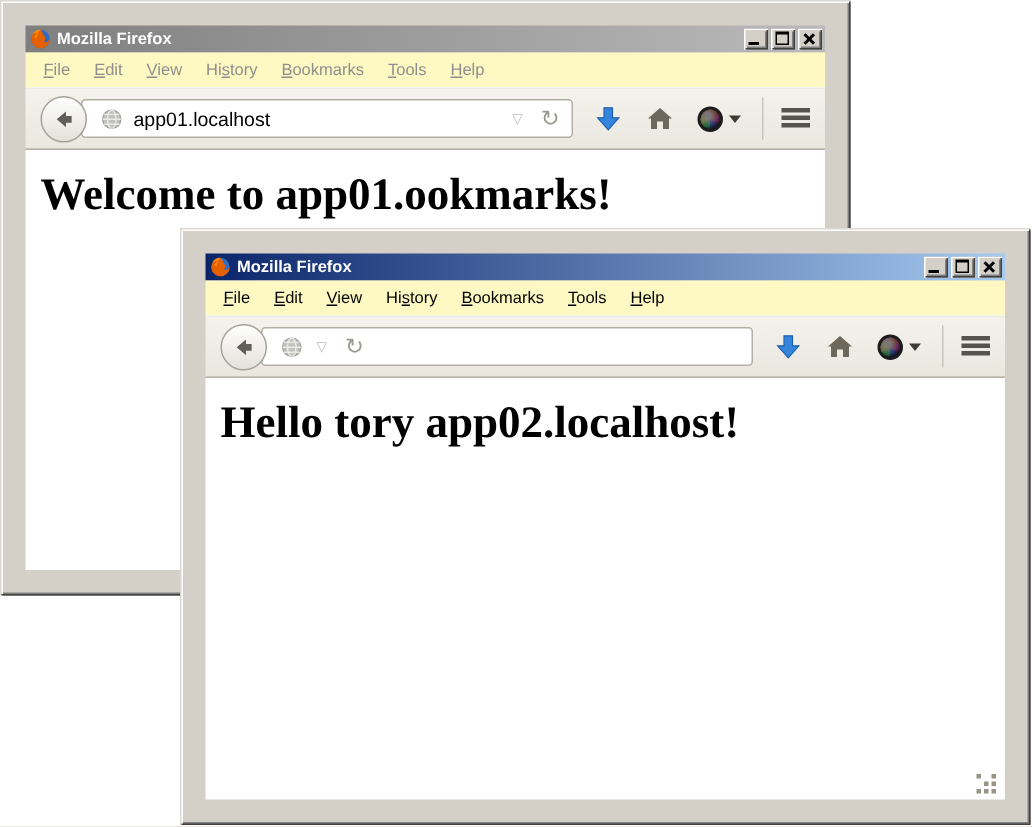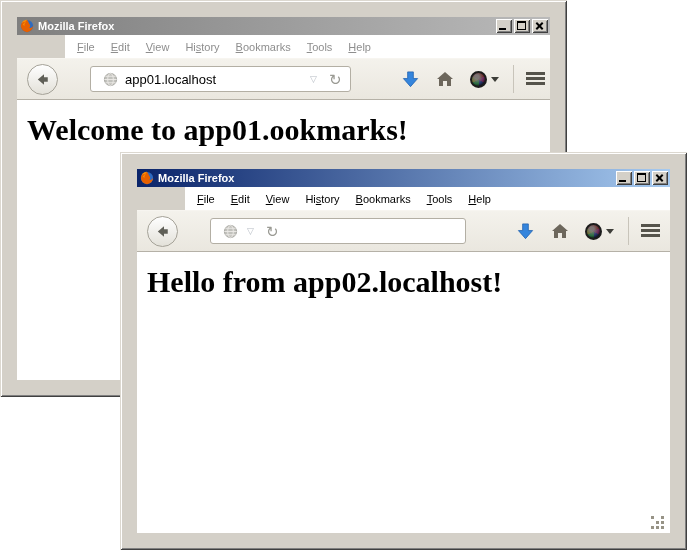--- a/index.html
+++ b/index.html
@@ -46,30 +46,30 @@
   .glyph-close { position:absolute; left:3px; top:2px; width:9px; height:9px; }
   .glyph-close::before, .glyph-close::after {
     content:""; position:absolute; left:0px; top:4px; width:9px; height:2px; background:#000;
   }
   .glyph-close::before { transform:rotate(45deg); }
   .glyph-close::after  { transform:rotate(-45deg); }
 
   
   .menubar {
     height:23px; flex:0 0 23px; display:flex; align-items:center;
-    padding-left:4px; background:#ffffff; font-size:11px; color:#000;margin-left:48px;
+    padding-left:4px; background:#fef9c3; font-size:11px; color:#000;
   }
   .menu-item { padding:4px 8px; cursor:default; }
   .fxwindow.inactive-win .menu-item { color:#8e8e8e; }
 
   
   .toolbar {
     height:42px; flex:0 0 42px; display:flex; align-items:center;
     padding:0 10px; background:linear-gradient(#f4f2ec,#eae7df);
-    border-top:1px solid #f7f5f0; border-bottom:1px solid #b5b1a7;gap:36px;
+    border-top:1px solid #f7f5f0; border-bottom:1px solid #b5b1a7;
   }
   .back-btn {
     width:31px; height:31px; border-radius:50%; flex:0 0 31px;
     background:linear-gradient(#fefefe,#e3e1d9);
     border:1px solid #a5a298; position:relative; z-index:2;
     display:flex; align-items:center; justify-content:center;
     margin-right:-4px;
   }
   .urlbar {
     flex:1; height:26px; background:#fff; border:1px solid #b3afa4;
@@ -251,18 +251,18 @@
         <span class="caret-down"></span>
       </span>
       <span class="vsep"></span>
       <span class="hamburger">
           <span></span>
         </span>
     </span>
   </div>
 
   <div class="content">
-    <h1>Hello from app02.localhost!</h1>
+    <h1>Hello tory app02.localhost!</h1>
     <span class="grip-dots">
         <i></i>
       </span>
   </div>
 </div>
 
 </body></html>

